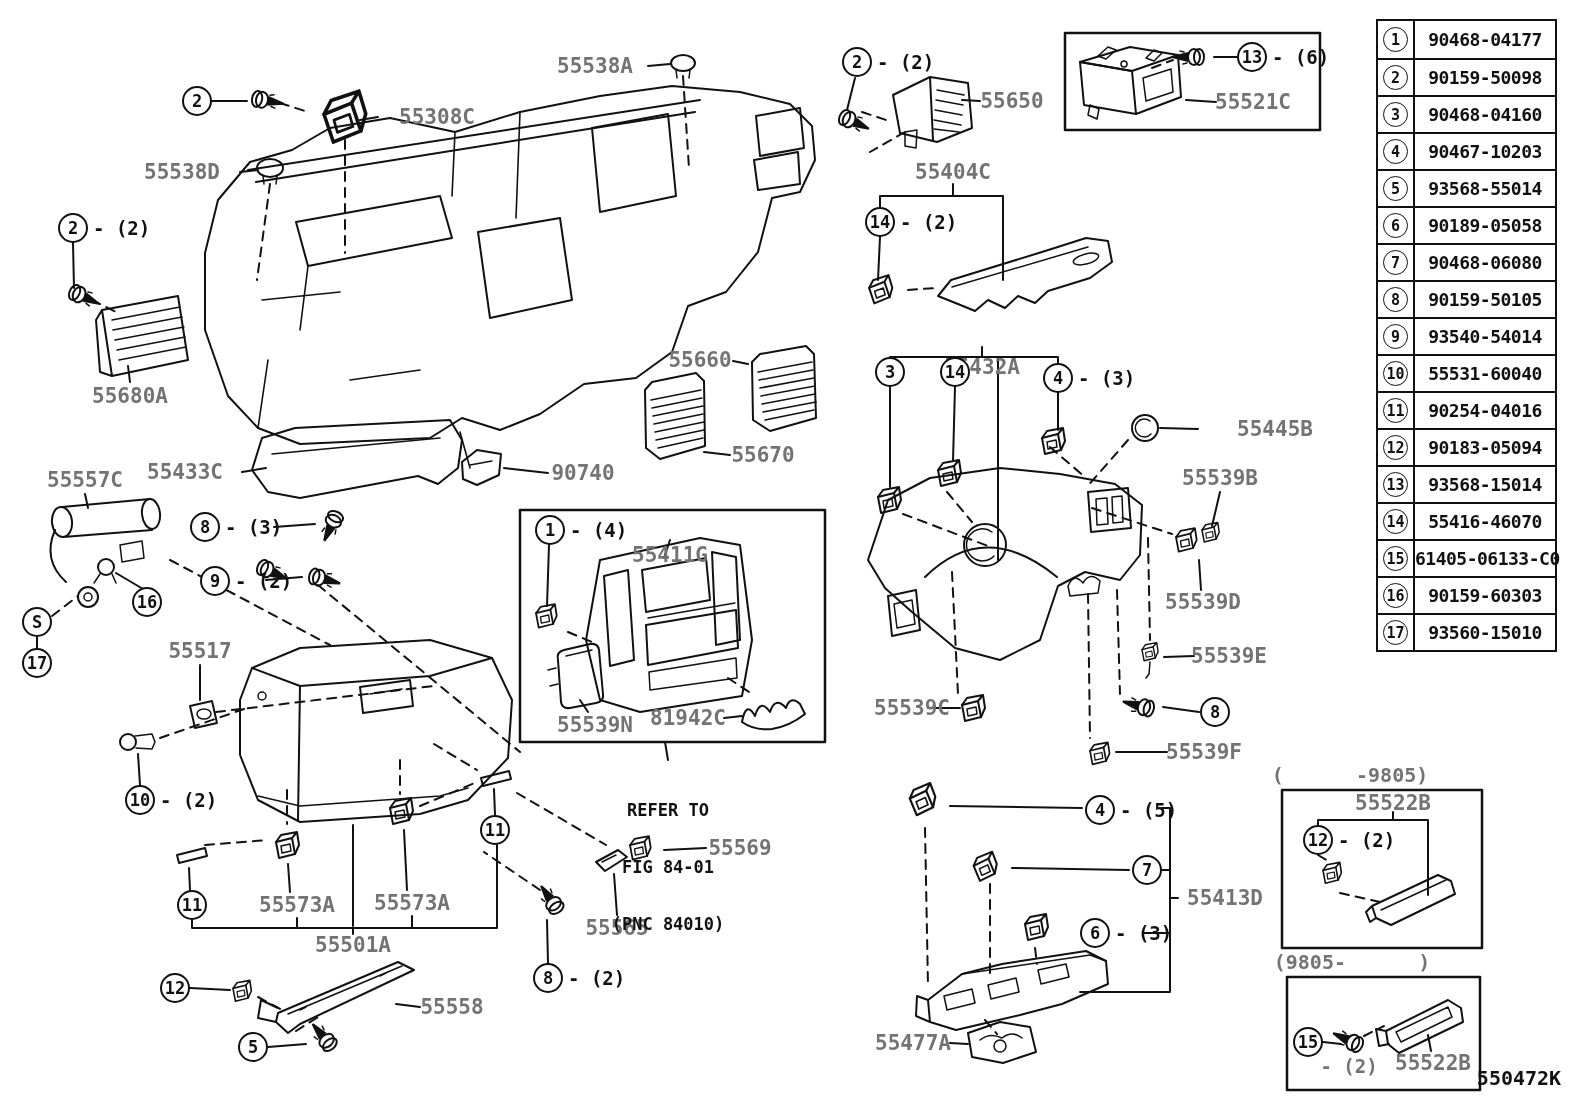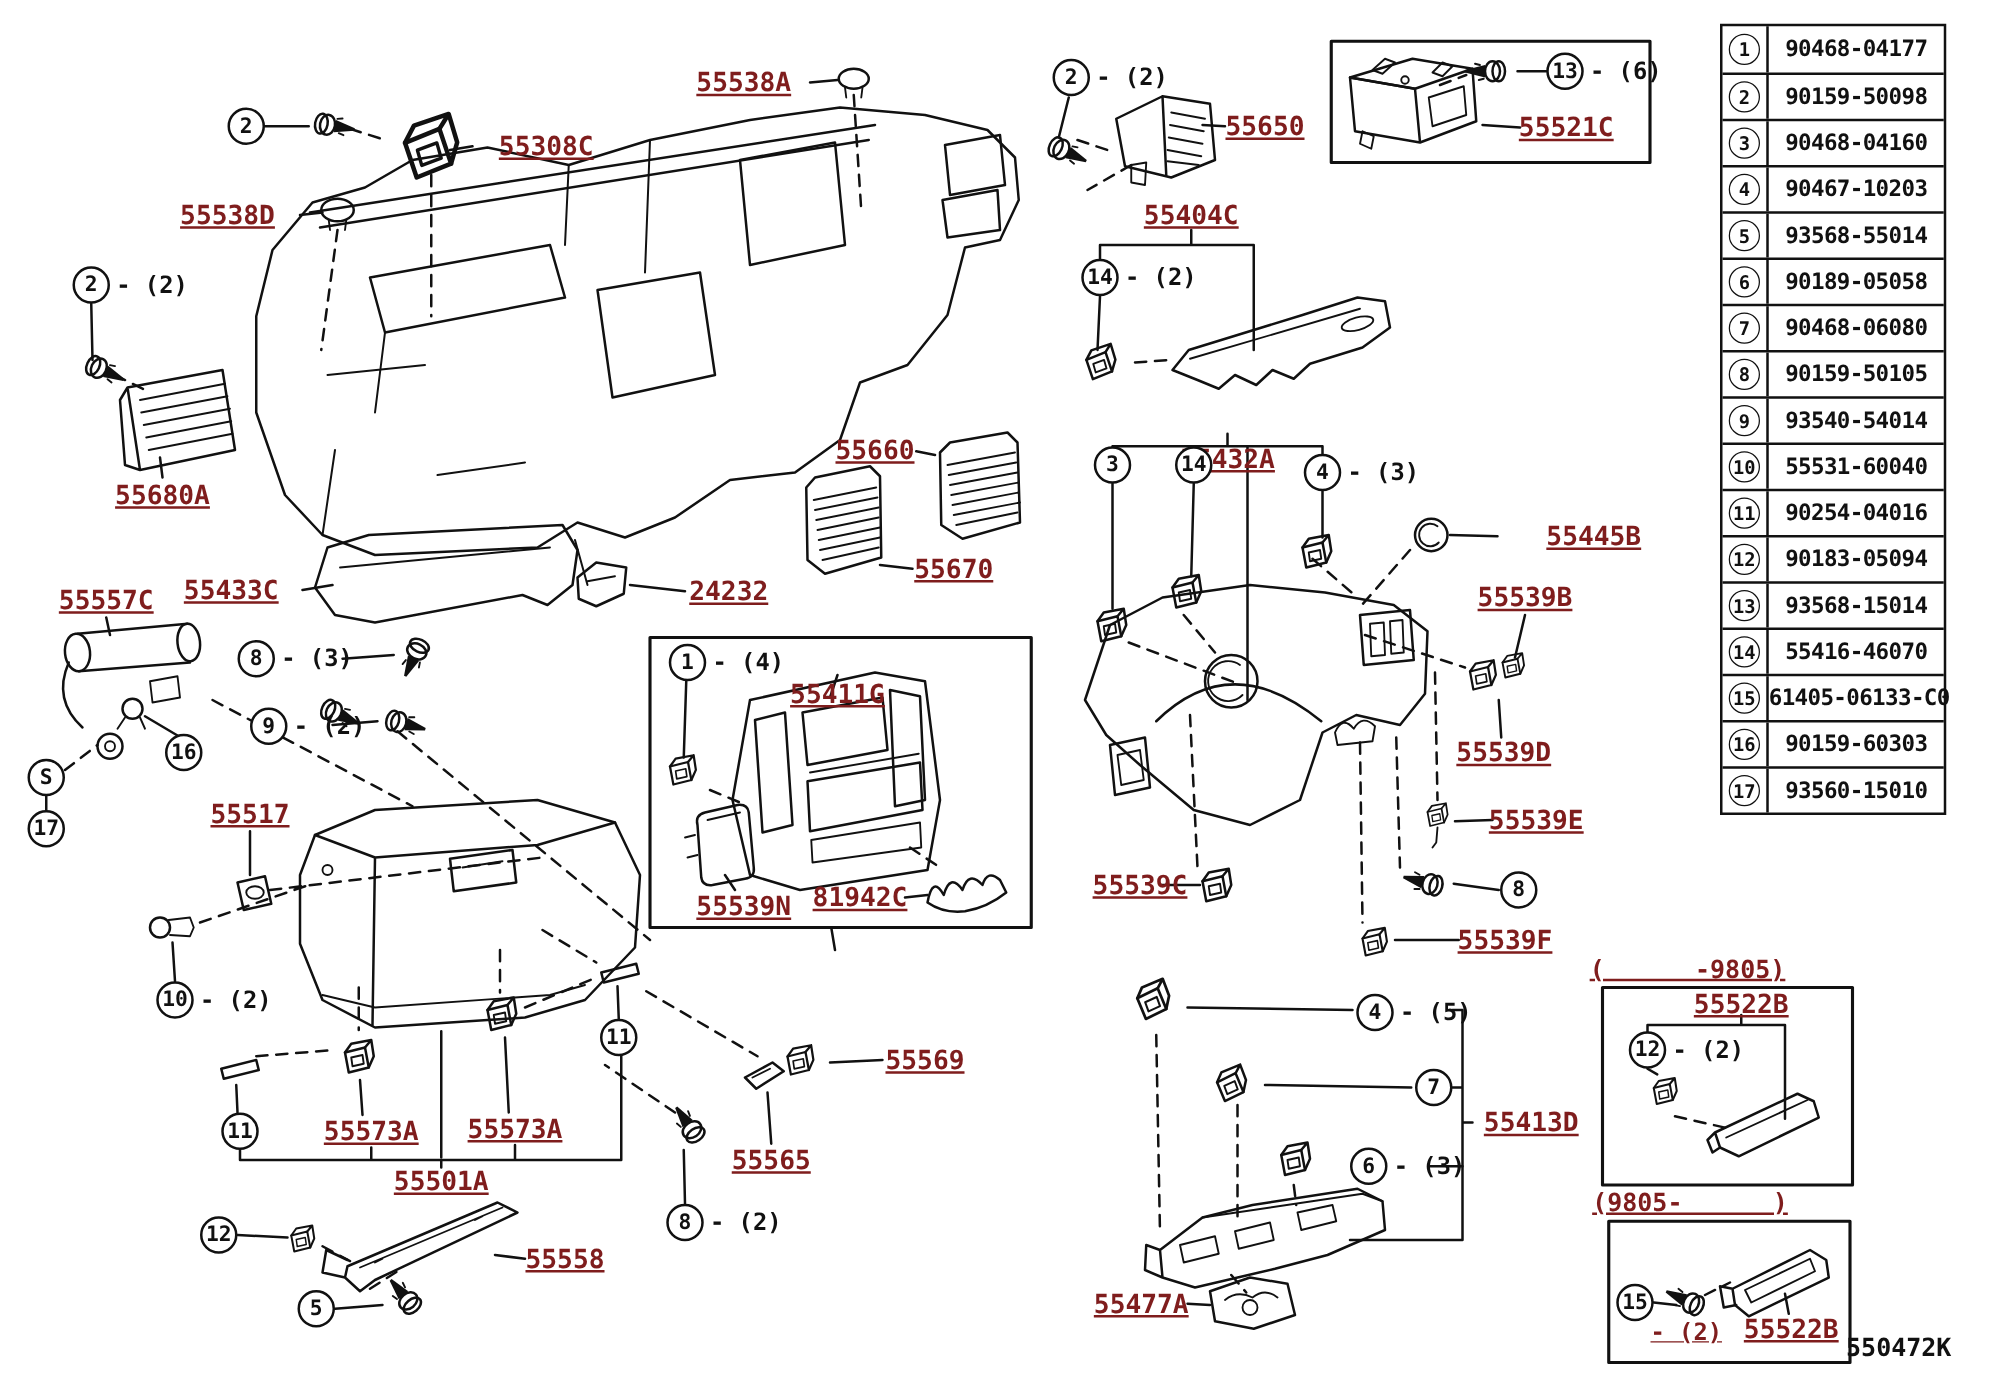--- a/index.html
+++ b/index.html
@@ -1,20 +1,20 @@
 <!DOCTYPE html>
 <html><head>
 <meta charset="utf-8">
 <style>
   html,body{margin:0;padding:0;background:#fff;}
   #stage{position:relative;width:1592px;height:1099px;background:#fff;overflow:hidden;
          font-family:"DejaVu Sans Mono",monospace;color:#111;}
   #art{position:absolute;left:0;top:0;}
   .plabel{position:absolute;transform:translate(-50%,-50%);font:bold 21px "DejaVu Sans Mono",monospace;
-          white-space:pre;color:#7f1d1d;letter-spacing:0;text-decoration:underline;}
+          white-space:pre;color:#737373;letter-spacing:0;}
   .callout{position:absolute;display:flex;align-items:center;height:30px;}
   .cnum{width:30px;height:30px;border:2px solid #111;border-radius:50%;box-sizing:border-box;
         display:flex;align-items:center;justify-content:center;
         font:bold 17px "DejaVu Sans Mono",monospace;background:#fff;}
   .cqty{margin-left:5px;font:bold 19px "DejaVu Sans Mono",monospace;white-space:nowrap;}
   #parts-table{position:absolute;left:1376px;top:19px;width:177px;border:2px solid #111;background:#fff;}
   .trow{display:flex;height:37px;box-sizing:border-box;border-top:2px solid #111;align-items:center;}
   .trow:first-child{border-top:none;}
   .tnum{width:37px;flex:0 0 37px;height:100%;border-right:2px solid #111;box-sizing:border-box;
         display:flex;align-items:center;justify-content:center;}
@@ -296,21 +296,21 @@
       <div class="plabel" style="left: 953px; top: 172px;">55404C</div>
       <div class="plabel" style="left: 982px; top: 335px; margin-top: 32px;">55432A</div>
       <div class="plabel" style="left: 1233px; top: 429px; margin-left: 42px;">55445B</div>
       <div class="plabel" style="left: 1220px; top: 478px;">55539B</div>
       <div class="plabel" style="left: 1203px; top: 602px;">55539D</div>
       <div class="plabel" style="left: 1229px; top: 656px;">55539E</div>
       <div class="plabel" style="left: 889px; top: 708px; margin-left: 23px;">55539C</div>
       <div class="plabel" style="left: 1204px; top: 752px;">55539F</div>
       <div class="plabel" style="left: 85px; top: 480px;">55557C</div>
       <div class="plabel" style="left: 185px; top: 472px;">55433C</div>
-      <div class="plabel" style="left: 583px; top: 473px;">24232</div>
+      <div class="plabel" style="left: 583px; top: 473px;">90740</div>
       <div class="plabel" style="left: 700px; top: 360px;">55660</div>
       <div class="plabel" style="left: 763px; top: 455px;">55670</div>
       <div class="plabel" style="left: 200px; top: 651px;">55517</div>
       <div class="plabel" style="left: 297px; top: 905px;">55573A</div>
       <div class="plabel" style="left: 412px; top: 903px;">55573A</div>
       <div class="plabel" style="left: 353px; top: 945px;">55501A</div>
       <div class="plabel" style="left: 452px; top: 1007px;">55558</div>
       <div class="plabel" style="left: 617px; top: 928px;">55565</div>
       <div class="plabel" style="left: 740px; top: 848px;">55569</div>
       <div class="plabel" style="left: 670px; top: 527px; margin-top: 28px;">55411G</div>
@@ -516,16 +516,21 @@
         <span class="tpart">90159-60303</span>
       </div>
       <div class="trow">
         <span class="tnum">
           <span class="circ">17</span>
         </span>
         <span class="tpart">93560-15010</span>
       </div>
     </div>
 
+<div id="refer-note" style="left:668px;top:763px;">
+  <div>REFER TO</div>
+  <div>FIG 84-01</div>
+  <div>(PNC 84010)</div>
+</div>
 
 <div id="corner-code" style="left:1519px;top:1078px;">550472K</div>
 
 </div>
 
 </body></html>

